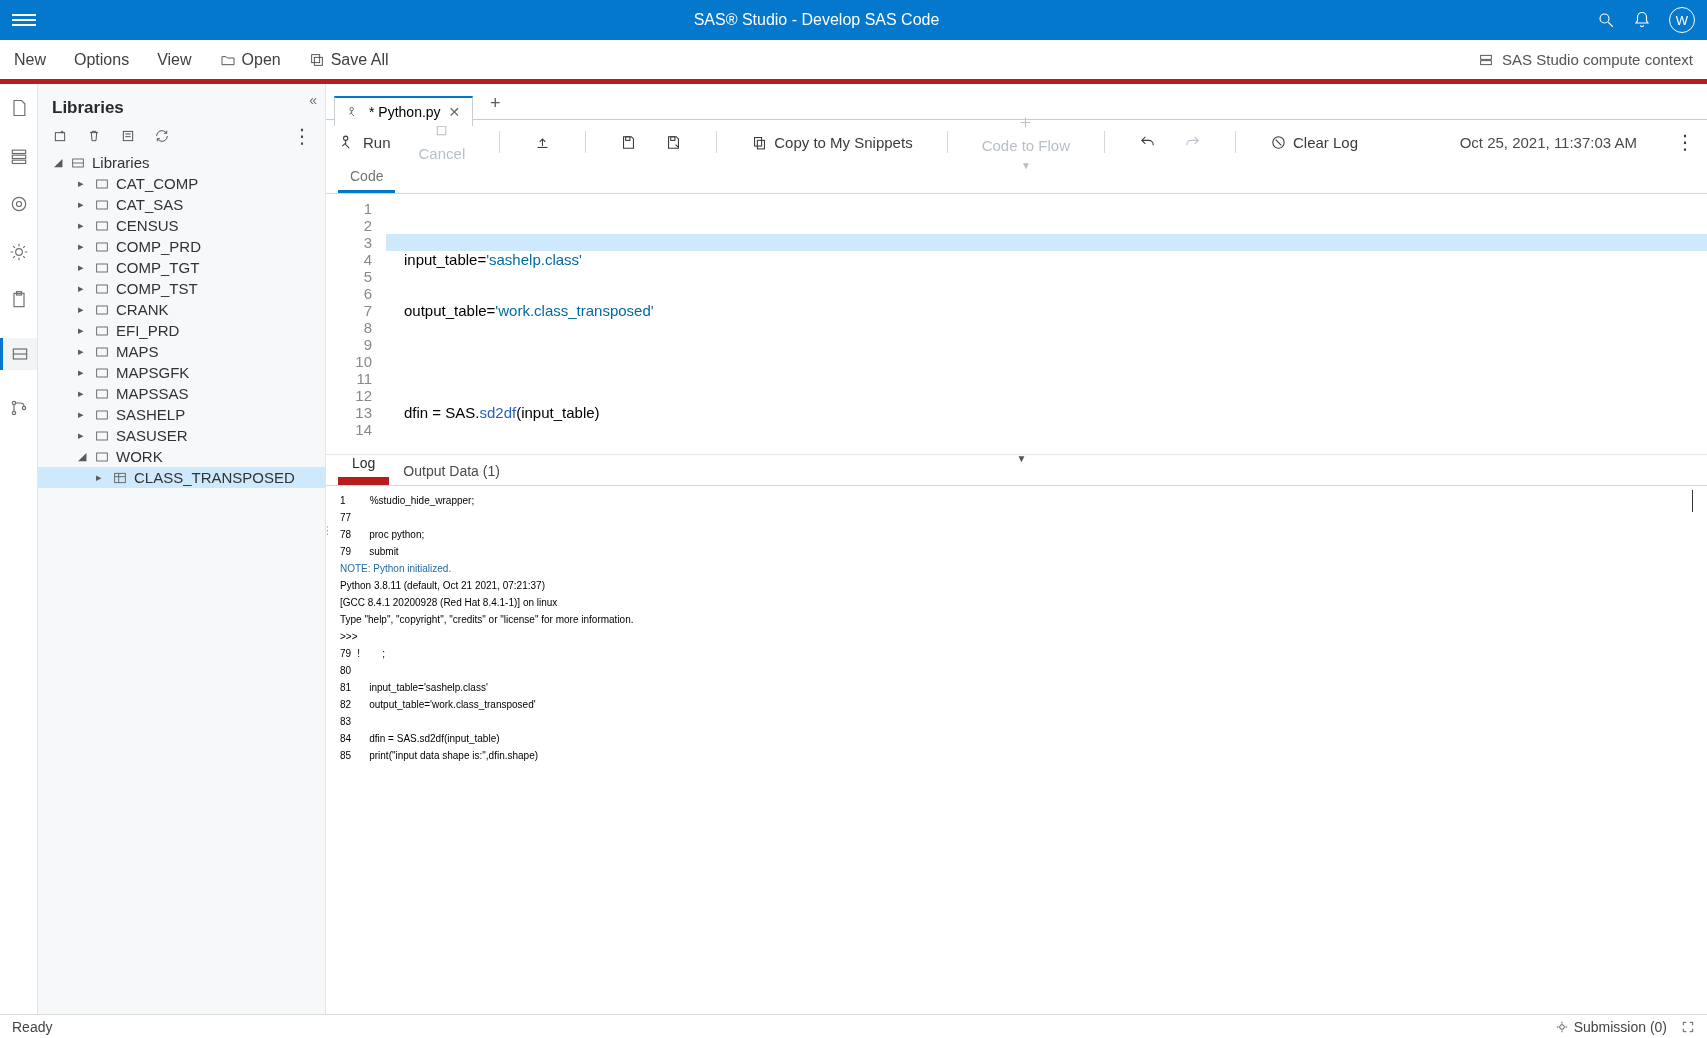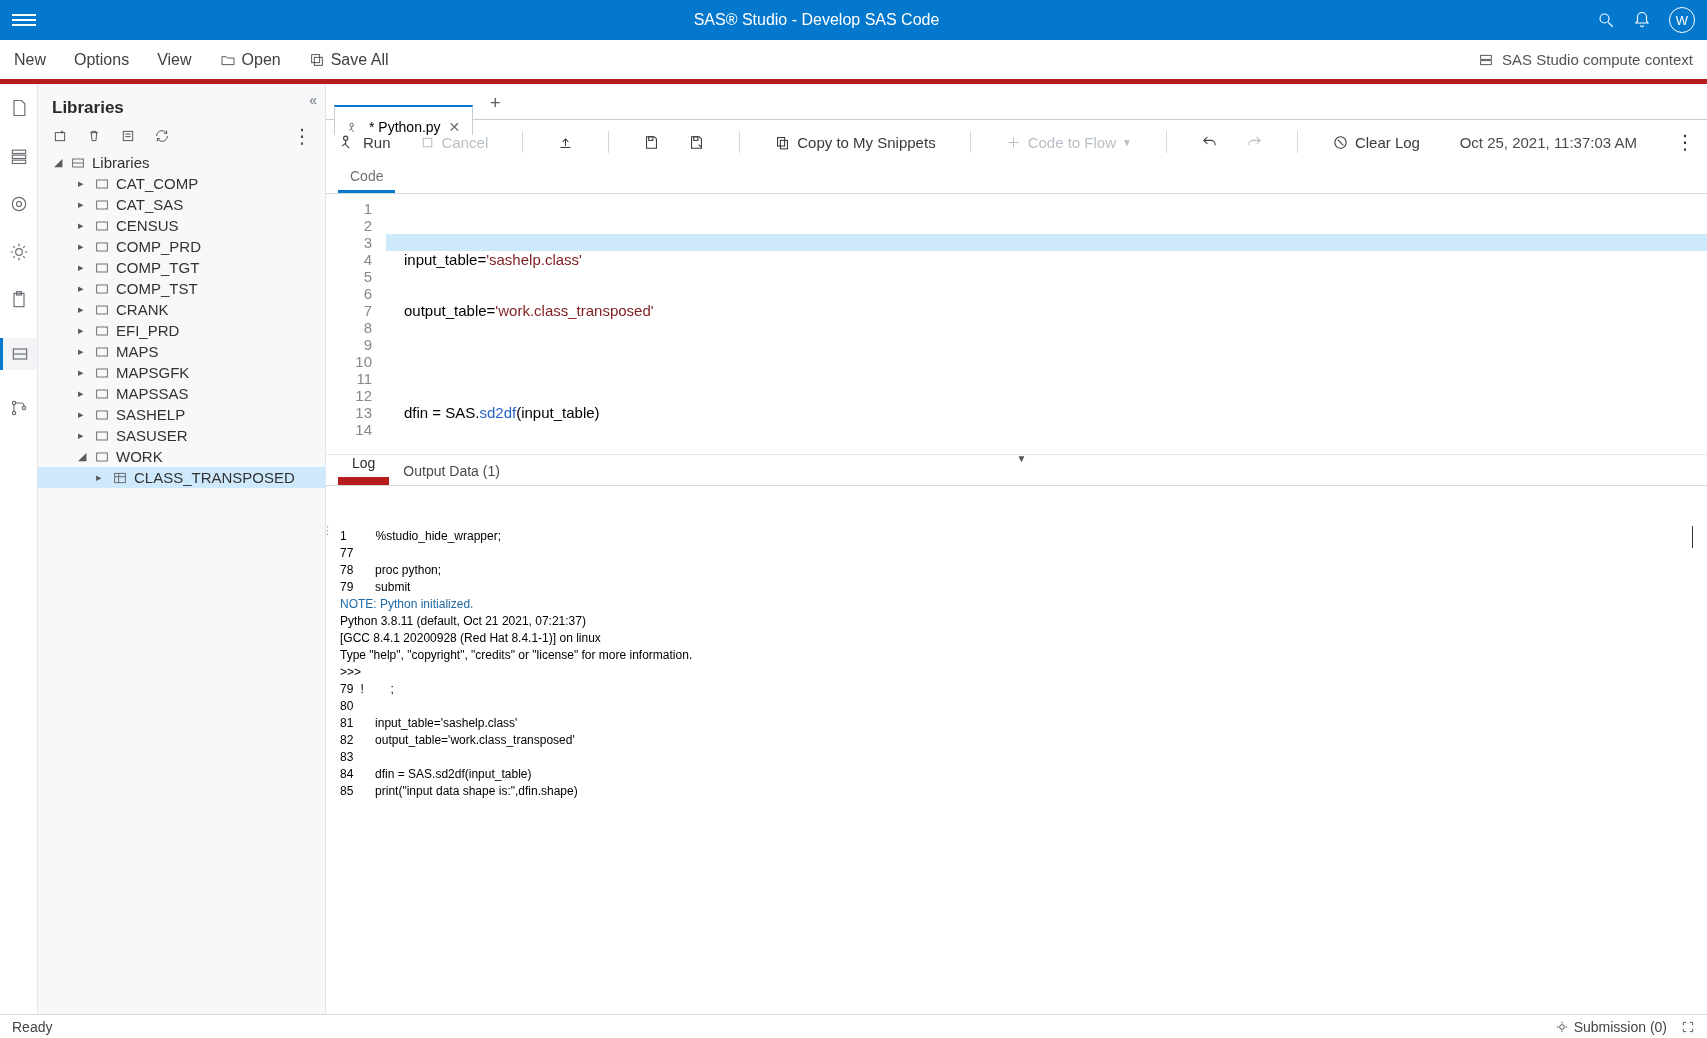--- a/index.html
+++ b/index.html
@@ -45,59 +45,59 @@
 .tree .child { padding-left:40px; }
 .tree .child2 { padding-left:58px; }
 .tree .selected { background:#cfe9fc; }
 
 
 .main { flex:1; display:flex; flex-direction:column; min-width:0; position:relative; }
 .drag-handle { position:absolute; left:-4px; top:444px; color:#999; font-size:11px; line-height:4px; letter-spacing:-1px; writing-mode:horizontal-tb; }
 
 
 .filetabs { height:36px; display:flex; align-items:flex-end; border-bottom:1px solid #c7cdd3; padding-left:8px; gap:4px; }
-.filetab { height:30px; border:1px solid #c7cdd3; border-bottom:none; background:#fff; display:flex; align-items:flex-end; padding:0 12px; gap:8px; font-size:14px; border-top:2px solid #0378cd; position:relative; top:16px; }
+.filetab { height:30px; border:1px solid #c7cdd3; border-bottom:none; background:#fff; display:flex; align-items:center; padding:0 12px; gap:8px; font-size:14px; border-top:2px solid #0378cd; position:relative; top:7px; }
 .filetab svg { width:14px; height:14px; stroke:#5a5a5a; fill:none; stroke-width:1.5; }
 .filetab .close { font-size:14px; color:#6a6a6a; cursor:pointer; }
 .plus-tab { width:24px; height:24px; display:flex; align-items:center; justify-content:center; color:#5a5a5a; font-size:18px; cursor:pointer; margin-left:6px; margin-bottom:4px; }
 
 
 .actionbar { height:44px; display:flex; align-items:center; gap:28px; padding:0 14px; font-size:15px; color:#3a3a3a; }
 .actionbar .sep { width:1px; height:22px; background:#d3d8dd; margin:0 6px; }
 .actionbar .btn { display:flex; align-items:center; gap:6px; cursor:pointer; }
-.actionbar .btn.disabled { color:#b8bfc6; }
+.actionbar .btn.disabled { color:#b8bfc6;flex-direction:column; }
 .actionbar .btn.disabled svg { stroke:#b8bfc6; }
 .actionbar svg { width:17px; height:17px; stroke:#3a3a3a; fill:none; stroke-width:1.5; }
 .actionbar .timestamp { margin-left:auto; color:#4a4a4a; }
 .actionbar .dots { margin-left:10px; font-size:20px; line-height:12px; cursor:pointer; letter-spacing:-2px; }
 
 
 .subtabs { height:30px; display:flex; align-items:flex-end; padding-left:12px; border-bottom:1px solid #d3d8dd; }
 .subtab { padding:6px 12px; font-size:14px; cursor:pointer; }
 .subtab.active { border-bottom:3px solid #0378cd; color:#737373; }
 
 
 .editor { display:flex; font-family:"Consolas","Menlo",monospace; font-size:15px; line-height:17px; height:260px; overflow:hidden; }
 .gutter { width:60px; text-align:right; color:#888; padding:6px 14px 0 0; background:#fff; user-select:none; }
 .gutter div { height:17px; }
 .codelines { flex:1; padding:6px 0 0 18px; white-space:pre; position:relative; }
 .codelines .line { height:17px; }
 .codelines .hl { position:absolute; left:0; right:0; background:#cfe9fc; height:17px; z-index:0; }
 .codelines .line span { position:relative; z-index:1; }
-.tok-str { color:#7f1d1d; }
+.tok-str { color:#0369a1; }
 .tok-fn  { color:#2563c0; }
 
 
 .outtabs { height:32px; display:flex; align-items:flex-end; padding-left:12px; border-bottom:1px solid #d3d8dd; border-top:1px solid #e6e9ec; position:relative; }
 .outtabs .caret-collapse { position:absolute; left:50%; top:-2px; font-size:10px; color:#555; }
 .outtab { padding:6px 14px; font-size:14px; cursor:pointer; color:#4a4a4a; }
 .outtab.active { border-bottom:8px solid #b91c1c; color:#2a2a2a; }
 
 
-.log { flex:1; font-family:"Consolas","Menlo",monospace; font-size:12px; line-height:17px; padding:6px 14px; white-space:pre; overflow:hidden; position:relative;margin-top:36px; }
+.log { flex:1; font-family:"Consolas","Menlo",monospace; font-size:10px; line-height:17px; padding:6px 14px; white-space:pre; overflow:hidden; position:relative; }
 .log .note { color:#1f6aa5; }
 .log .cursor-bar { position:absolute; right:14px; top:4px; width:1px; height:22px; background:#333; }
 
 
 .statusbar { height:24px; border-top:1px solid #d9dde1; display:flex; align-items:center; padding:0 12px; font-size:14px; color:#444; }
 .statusbar .right { margin-left:auto; display:flex; align-items:center; gap:14px;justify-content:center; }
 .statusbar svg { width:14px; height:14px; stroke:#444; fill:none; stroke-width:1.5; }
 </style>
 </head>
 <body>

